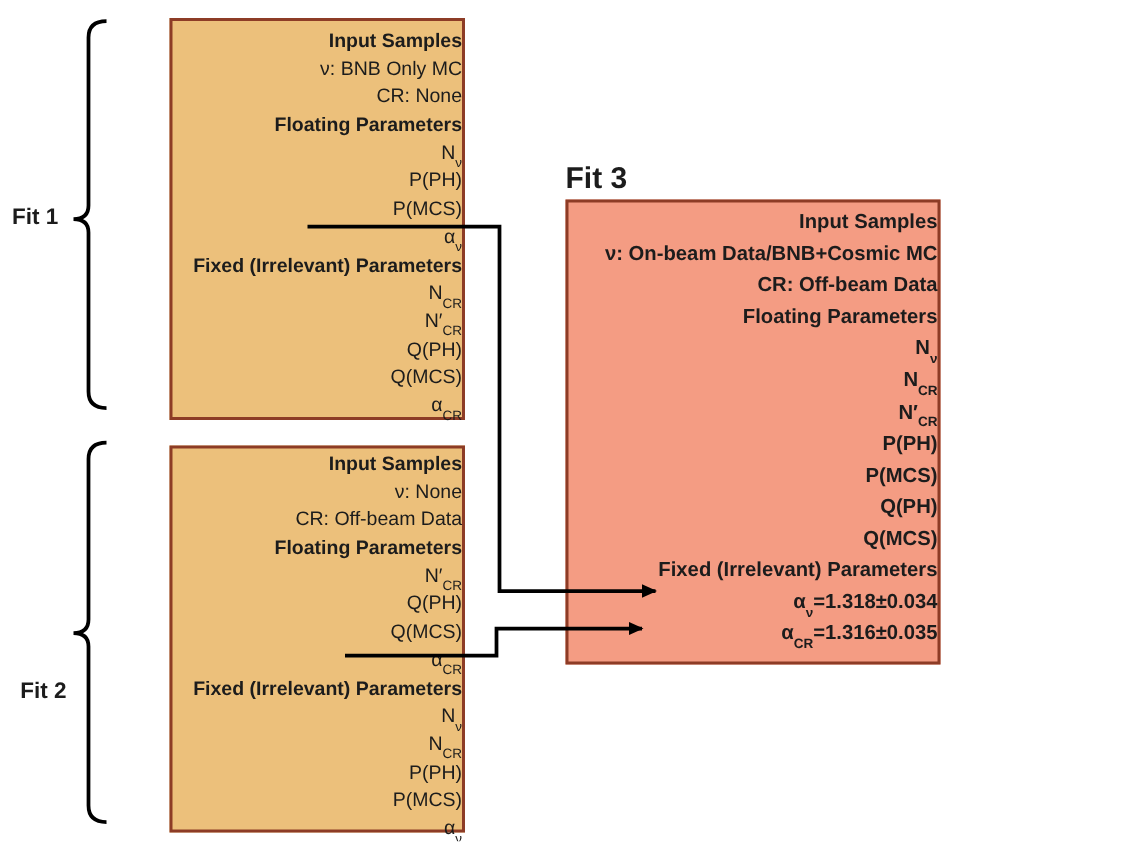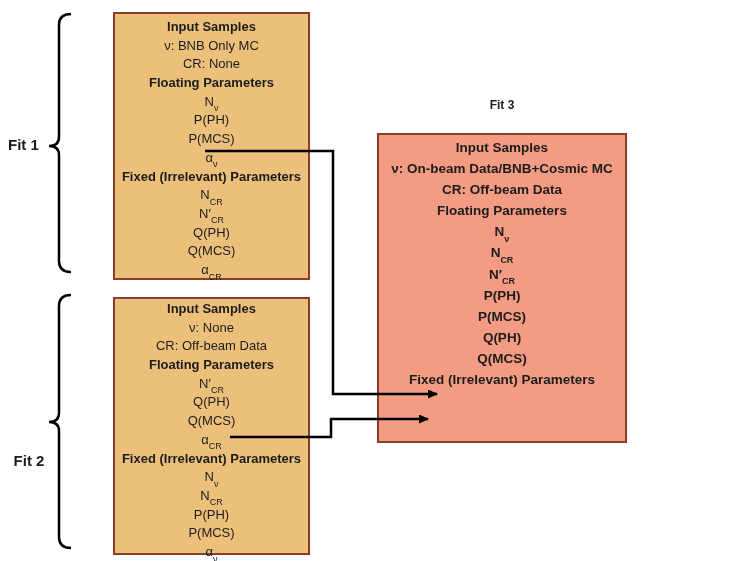--- a/index.html
+++ b/index.html
@@ -2,38 +2,38 @@
 <html style="--box-fill-tan: #ecc07b; --box-fill-salmon: #f49c83; --box-border: #8d3c26; --text: #1c1c1c; --arrow: #000000;"><head>
 <meta charset="utf-8">
 <style>
   html,body{margin:0;padding:0;background:#ffffff;}
   .canvas{
     position:relative;width:747px;height:561px;background:#fff;overflow:hidden;
     font-family:"Liberation Sans",sans-serif;color:var(--text,#1c1c1c);
   }
   .box{
     position:absolute;border:2px solid var(--box-border,#8d3c26);
-    box-sizing:border-box;text-align:center;
+    box-sizing:border-box;text-align:right;
   }
   .box.tan{background:var(--box-fill-tan,#ecc07b);}
   .box.salmon{background:var(--box-fill-salmon,#f49c83);}
   .line{display:block;width:100%;font-size:13px;white-space:nowrap;}
   .fit12 .line{line-height:18.7px;height:18.7px;}
   .fit3t .line{line-height:21.1px;height:21.1px;font-size:13.5px;font-weight:bold;}
   .line.b{font-weight:bold;}
   .line sub{font-size:9px;line-height:0;position:relative;top:2px;left:0px;}
   #fit1-box{left:113px;top:12px;width:197px;height:268px;padding-top:4px;}
   #fit2-box{left:113px;top:297px;width:197px;height:258px;padding-top:1px;}
   #fit3-box{left:377px;top:133px;width:250px;height:310px;padding-top:2px;}
   .fit-label{
     position:absolute;font-weight:bold;font-size:15px;color:var(--text,#1c1c1c);
   }
   #fit1-label{left:8px;top:136px;width:42px;text-align:left;}
   #fit2-label{left:8px;top:412px;width:42px;text-align:center;margin-top:40px;}
-  #fit3-label{left:377px;top:98px;width:250px;text-align:center;font-size:12px;}
+  #fit3-label{left:377px;top:108px;width:250px;text-align:left;font-size:20px;}
   svg.overlay{position:absolute;left:0;top:0;z-index:5;pointer-events:none;}
   .stroke{stroke:var(--arrow,#000);stroke-width:2.5;fill:none;}
   .ah{fill:var(--arrow,#000);}
 </style>
 </head>
 <body>
 
 <div class="canvas">
 
   <svg class="overlay" width="747" height="561" viewBox="0 0 747 561">
@@ -92,15 +92,17 @@
     <div class="line"><span>CR: Off-beam Data</span></div>
     <div class="line b"><span>Floating Parameters</span></div>
     <div class="line"><span>N</span><sub>ν</sub></div>
     <div class="line"><span>N</span><sub>CR</sub></div>
     <div class="line"><span>N′</span><sub>CR</sub></div>
     <div class="line"><span>P(PH)</span></div>
     <div class="line"><span>P(MCS)</span></div>
     <div class="line"><span>Q(PH)</span></div>
     <div class="line"><span>Q(MCS)</span></div>
     <div class="line b"><span>Fixed (Irrelevant) Parameters</span></div>
+    <div class="line"><span>α</span><sub>ν</sub><span>=1.318±0.034</span></div>
+    <div class="line"><span>α</span><sub>CR</sub><span>=1.316±0.035</span></div>
   </div>
 
 </div>
 
 </body></html>

